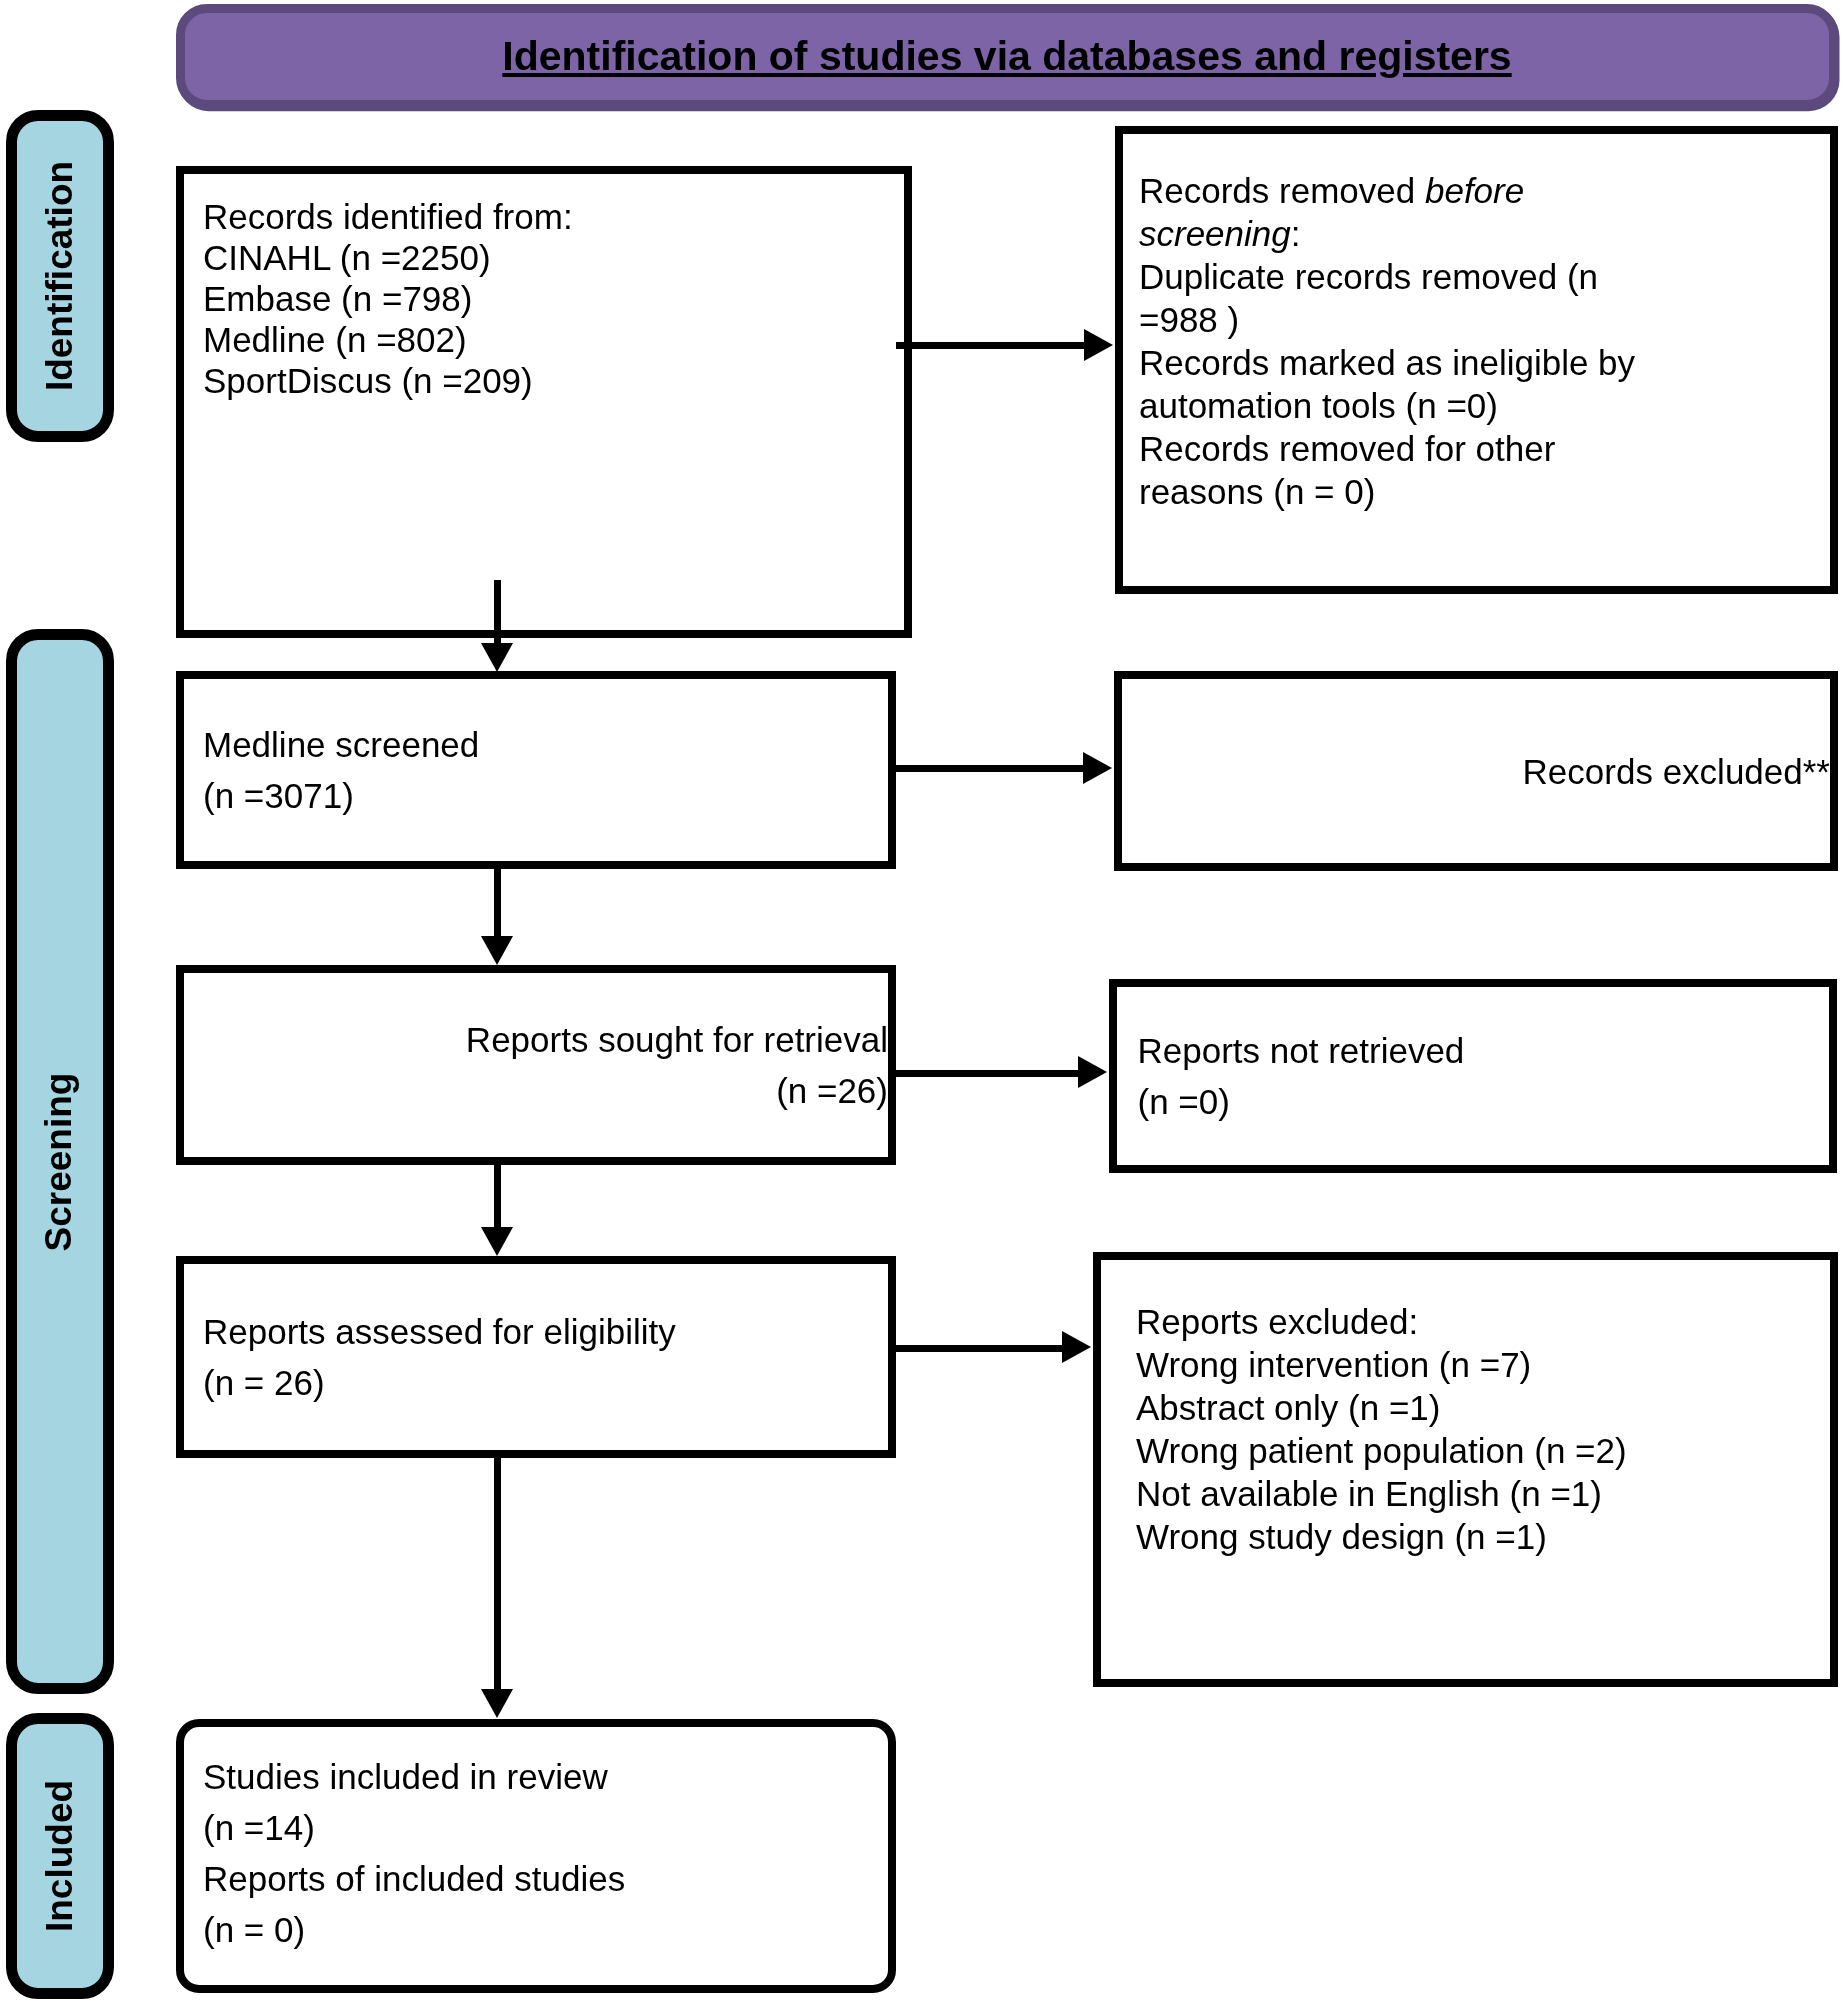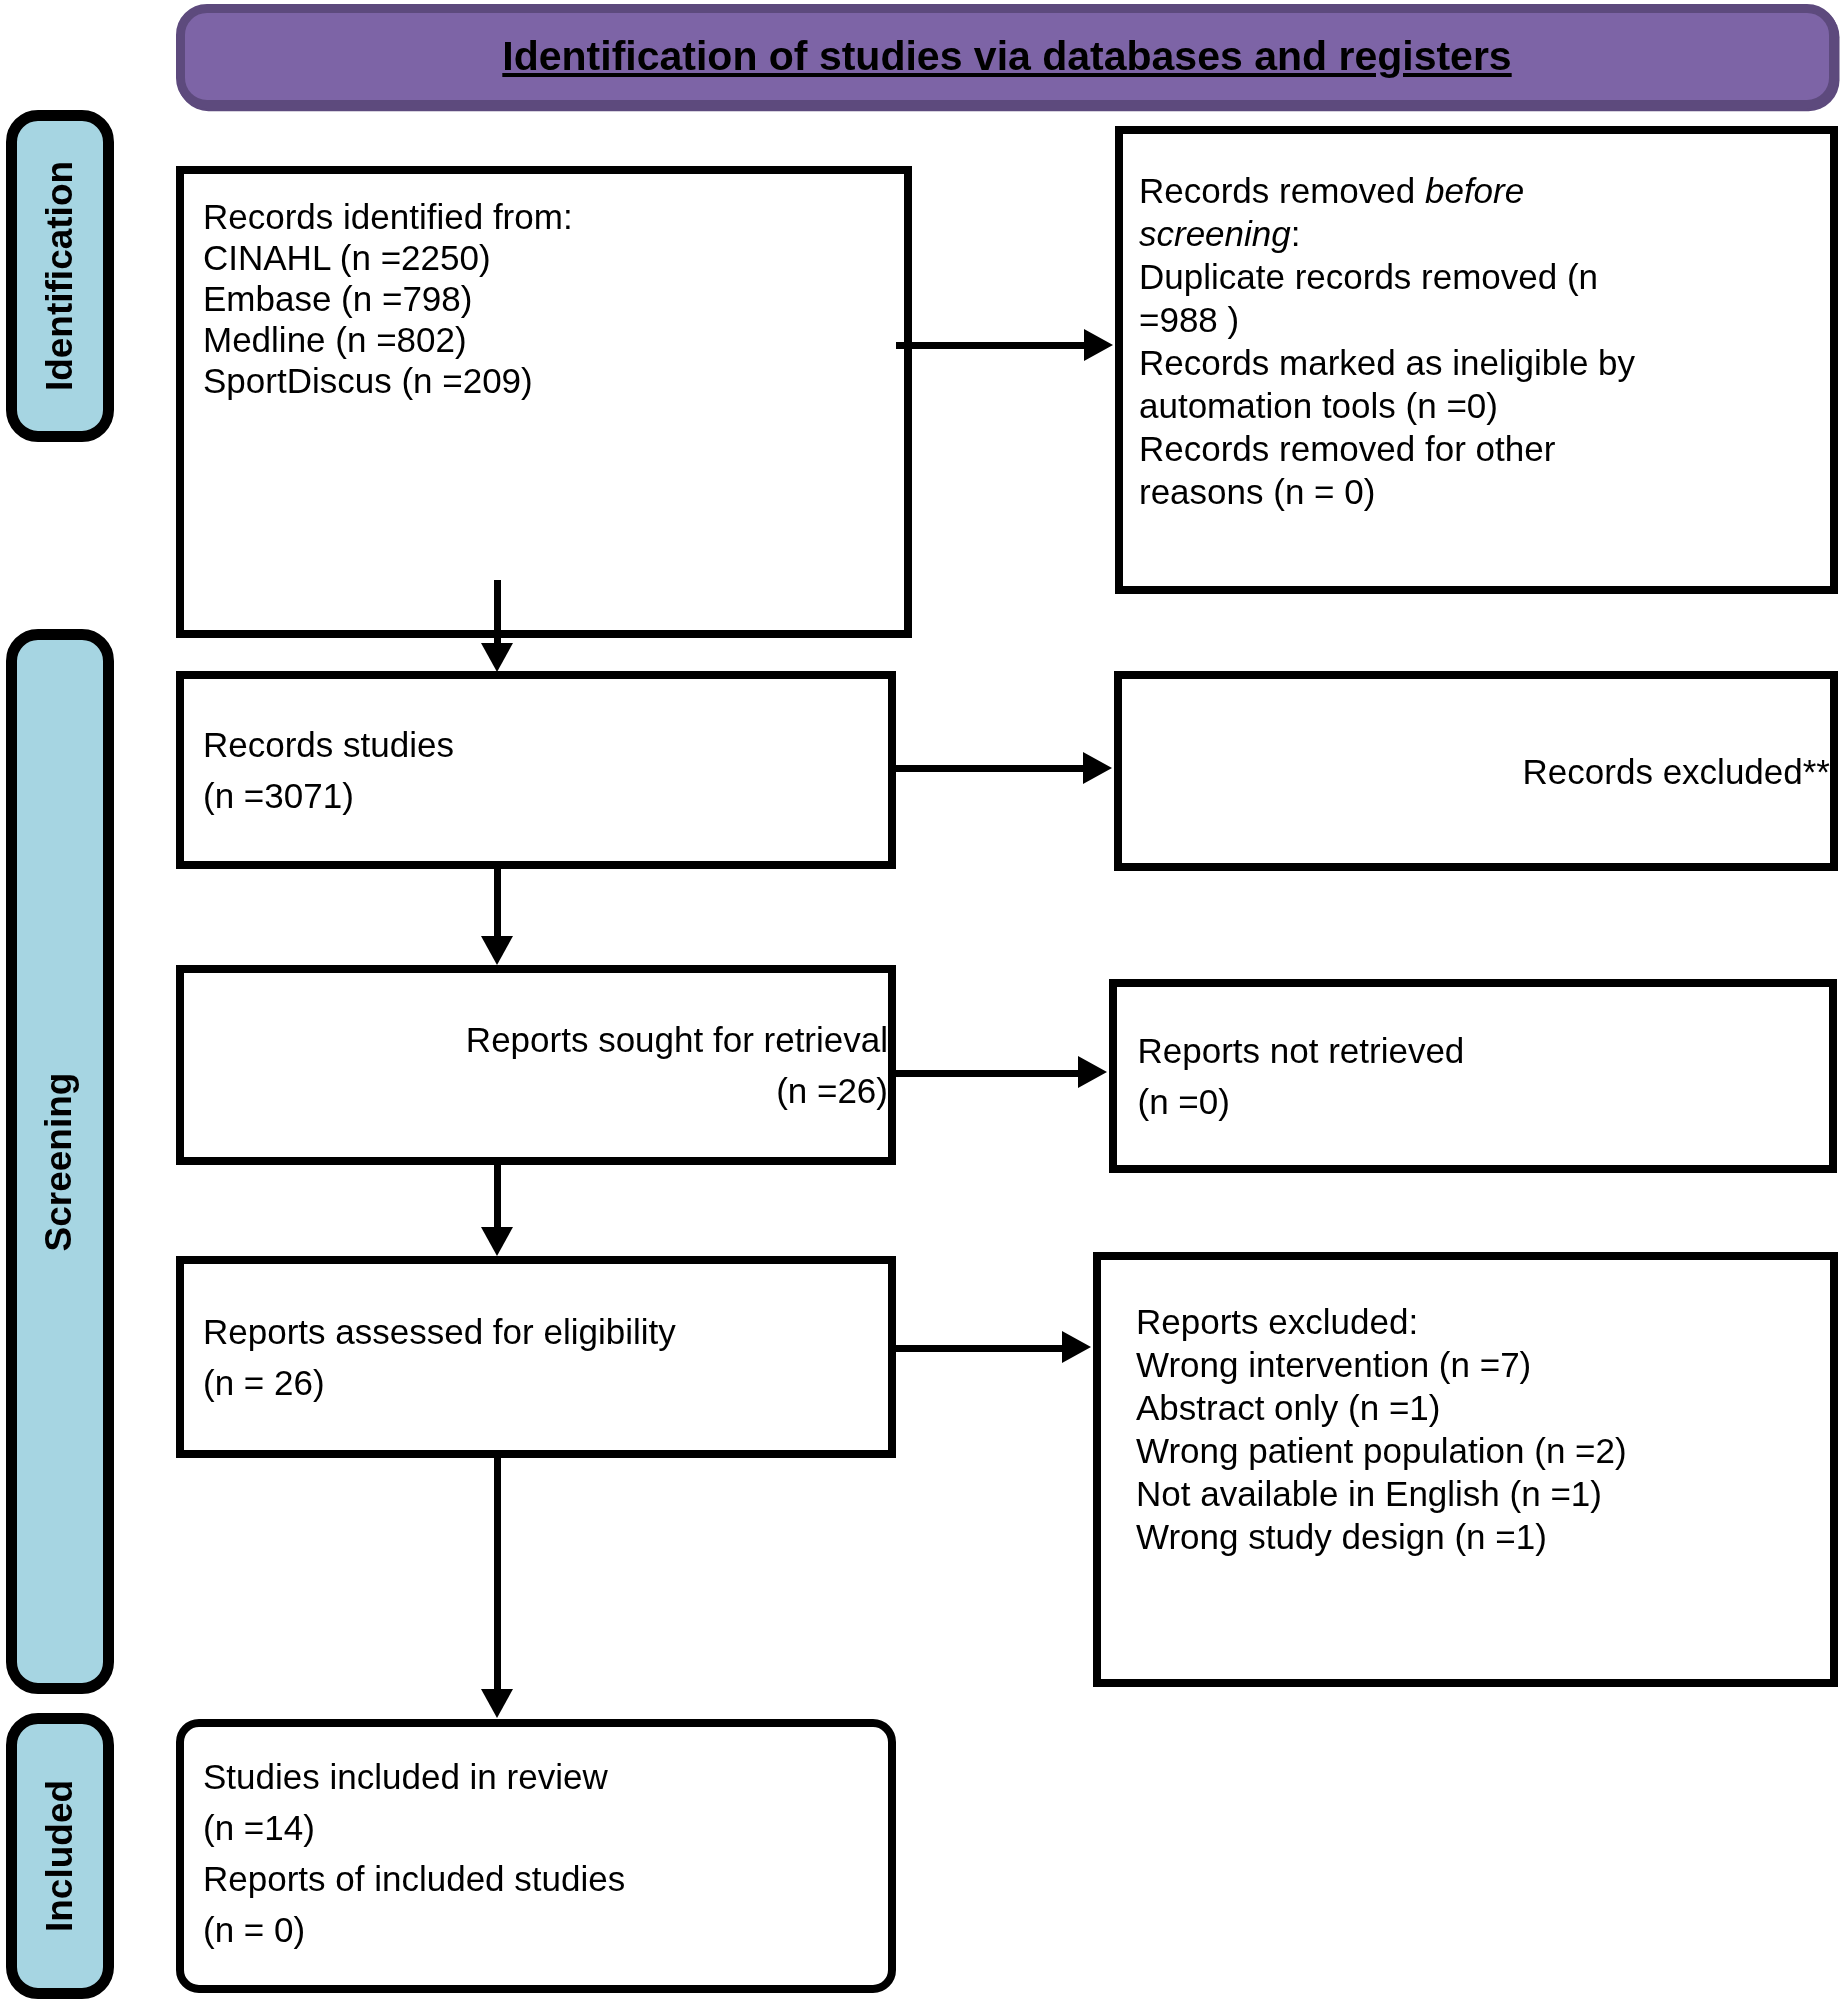--- a/index.html
+++ b/index.html
@@ -122,21 +122,21 @@
 
   <div class="box pad lh-tight" id="box-records-identified">
       <div class="tline"><span>Records identified from:</span></div>
       <div class="tline"><span>CINAHL (n =2250)</span></div>
       <div class="tline"><span>Embase (n =798)</span></div>
       <div class="tline"><span>Medline (n =802)</span></div>
       <div class="tline"><span>SportDiscus (n =209)</span></div>
     </div>
 
   <div class="box vcenter lh-loose" id="box-records-screened">
-      <div class="tline"><span>Records studies</span></div>
+      <div class="tline"><span>Medline screened</span></div>
       <div class="tline"><span>(n =3071)</span></div>
     </div>
 
   <div class="box vcenter lh-loose" id="box-reports-sought">
       <div class="tline"><span>Reports sought for retrieval</span></div>
       <div class="tline"><span>(n =26)</span></div>
     </div>
 
   <div class="box vcenter lh-loose" id="box-reports-assessed">
       <div class="tline"><span>Reports assessed for eligibility</span></div>

